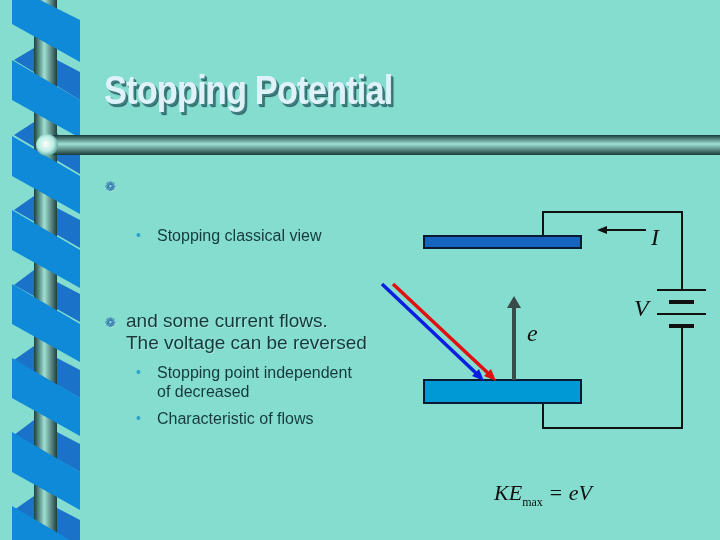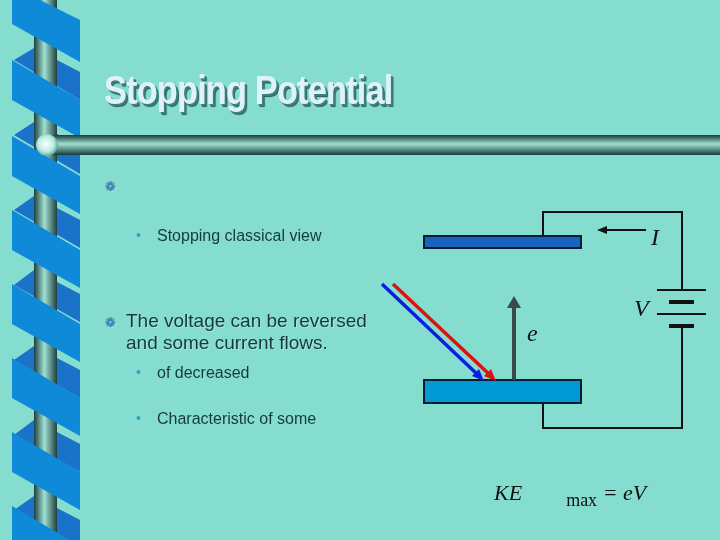--- a/index.html
+++ b/index.html
@@ -86,30 +86,31 @@
 <div class="lvl1" style="top:174px;">
   <span class="gear">❁</span>
 </div>
 <div class="lvl2" style="top:226px;">
   <span class="dot">•</span>
   <div>Stopping classical view</div>
 </div>
 
 <div class="lvl1" style="top:310px;">
   <span class="gear">❁</span>
+  <div>and some current flows.</div>
   <div>The voltage can be reversed</div>
-  <div>and some current flows.</div>
 </div>
 <div class="lvl2" style="top:363px;">
   <span class="dot">•</span>
+  <div>Stopping point independent</div>
   <div>of decreased</div>
 </div>
 <div class="lvl2" style="top:409px;">
   <span class="dot">•</span>
-  <div>Characteristic of some</div>
+  <div>Characteristic of flows</div>
 </div>
 
 <svg class="deco" width="720" height="540">
 
   <polyline points="543,235 543,212 682,212 682,290" fill="none" stroke="#111" stroke-width="2"></polyline>
   <polyline points="682,328 682,428 543,428 543,403" fill="none" stroke="#111" stroke-width="2"></polyline>
 
   <g>
     <line x1="657" y1="290" x2="706" y2="290" stroke="#111" stroke-width="2"></line>
     <line x1="669" y1="302" x2="694" y2="302" stroke="#111" stroke-width="4"></line>
@@ -136,15 +137,15 @@
     <line x1="393" y1="284" x2="490" y2="375" stroke="#e01010" stroke-width="3.5"></line>
     <polygon points="496,381 484,376 491,369" fill="#e01010"></polygon>
   </g>
 </svg>
 
 <div class="math" style="left:651px;top:224px;font-size:24px;">I</div>
 <div class="math" style="left:634px;top:295px;font-size:24px;">V</div>
 <div class="math" style="left:527px;top:320px;font-size:24px;">e</div>
 
 <div class="math" style="left:494px;top:480px;font-size:22px;white-space:nowrap;">
-  <span>KE</span><span style="font-style:normal;font-size:18px;vertical-align:-6px;margin-left:44px;">max</span>
+  <span>KE</span><span style="font-style:normal;font-size:12px;vertical-align:-6px;">max</span>
   <span>= eV</span>
 </div>
 
 </body></html>

